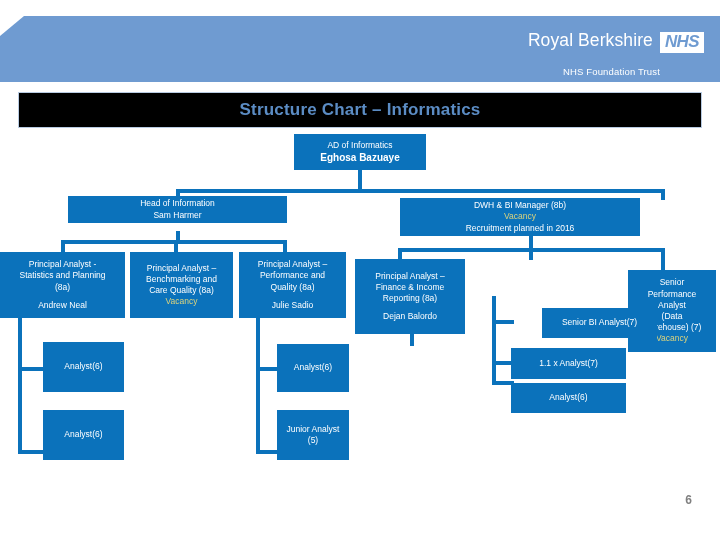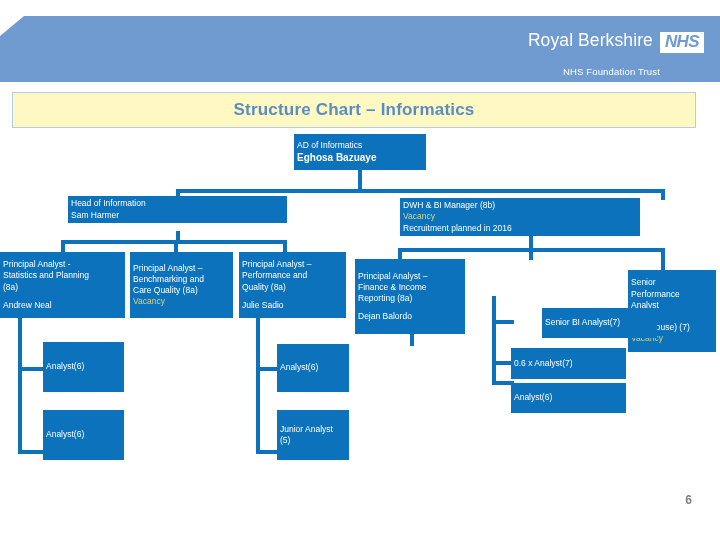--- a/index.html
+++ b/index.html
@@ -64,29 +64,30 @@
     font-size: 9.5px;
     margin-top: 14px;
     letter-spacing: 0.15px;
     white-space: nowrap;
     padding-right: 44px;
   }
 
   
   .title-box {
     position: absolute;
-    left: 12px;
+    left: 18px;
     top: 92px;
     width: 682px;
     height: 34px;
     border: 1px solid #b8cbe2;
-    background: #fef9c3;
+    background: #000000;
     display: flex;
     align-items: center;
     justify-content: center;
+    text-decoration: underline;
   }
   .title-text {
     color: #5b8cc4;
     font-size: 17px;
     font-weight: bold;
     letter-spacing: 0.2px;
   }
 
   
   .chart {
@@ -98,21 +99,21 @@
   }
   .node {
     position: absolute;
     background: #0b72bb;
     color: #ffffff;
     box-sizing: border-box;
     display: flex;
     flex-direction: column;
     align-items: center;
     justify-content: center;
-    text-align: left;
+    text-align: center;
     font-size: 8.5px;
     line-height: 1.32;
     padding: 2px 3px;
   }
   .node .l { display: block; width: 100%; }
   .node .bold { font-weight: bold; font-size: 10px; }
   .node .vac { color: #d9d37e; }
   .node .spacer { height: 7px; }
 
   .conn {
@@ -255,21 +256,21 @@
     <span class="l">Junior Analyst</span>
     <span class="l">(5)</span>
   </div>
 
 
   <div class="node" style="left:542px; top:308px; width:115px; height:30px;">
     <span class="l">Senior BI Analyst(7)</span>
   </div>
 
   <div class="node" style="left:511px; top:348px; width:115px; height:31px;">
-    <span class="l">0.6 x Analyst(7)</span>
+    <span class="l">1.1 x Analyst(7)</span>
   </div>
 
   <div class="node" style="left:511px; top:383px; width:115px; height:30px;">
     <span class="l">Analyst(6)</span>
   </div>
 
 </div>
 
 <div class="page-num">6</div>
 

